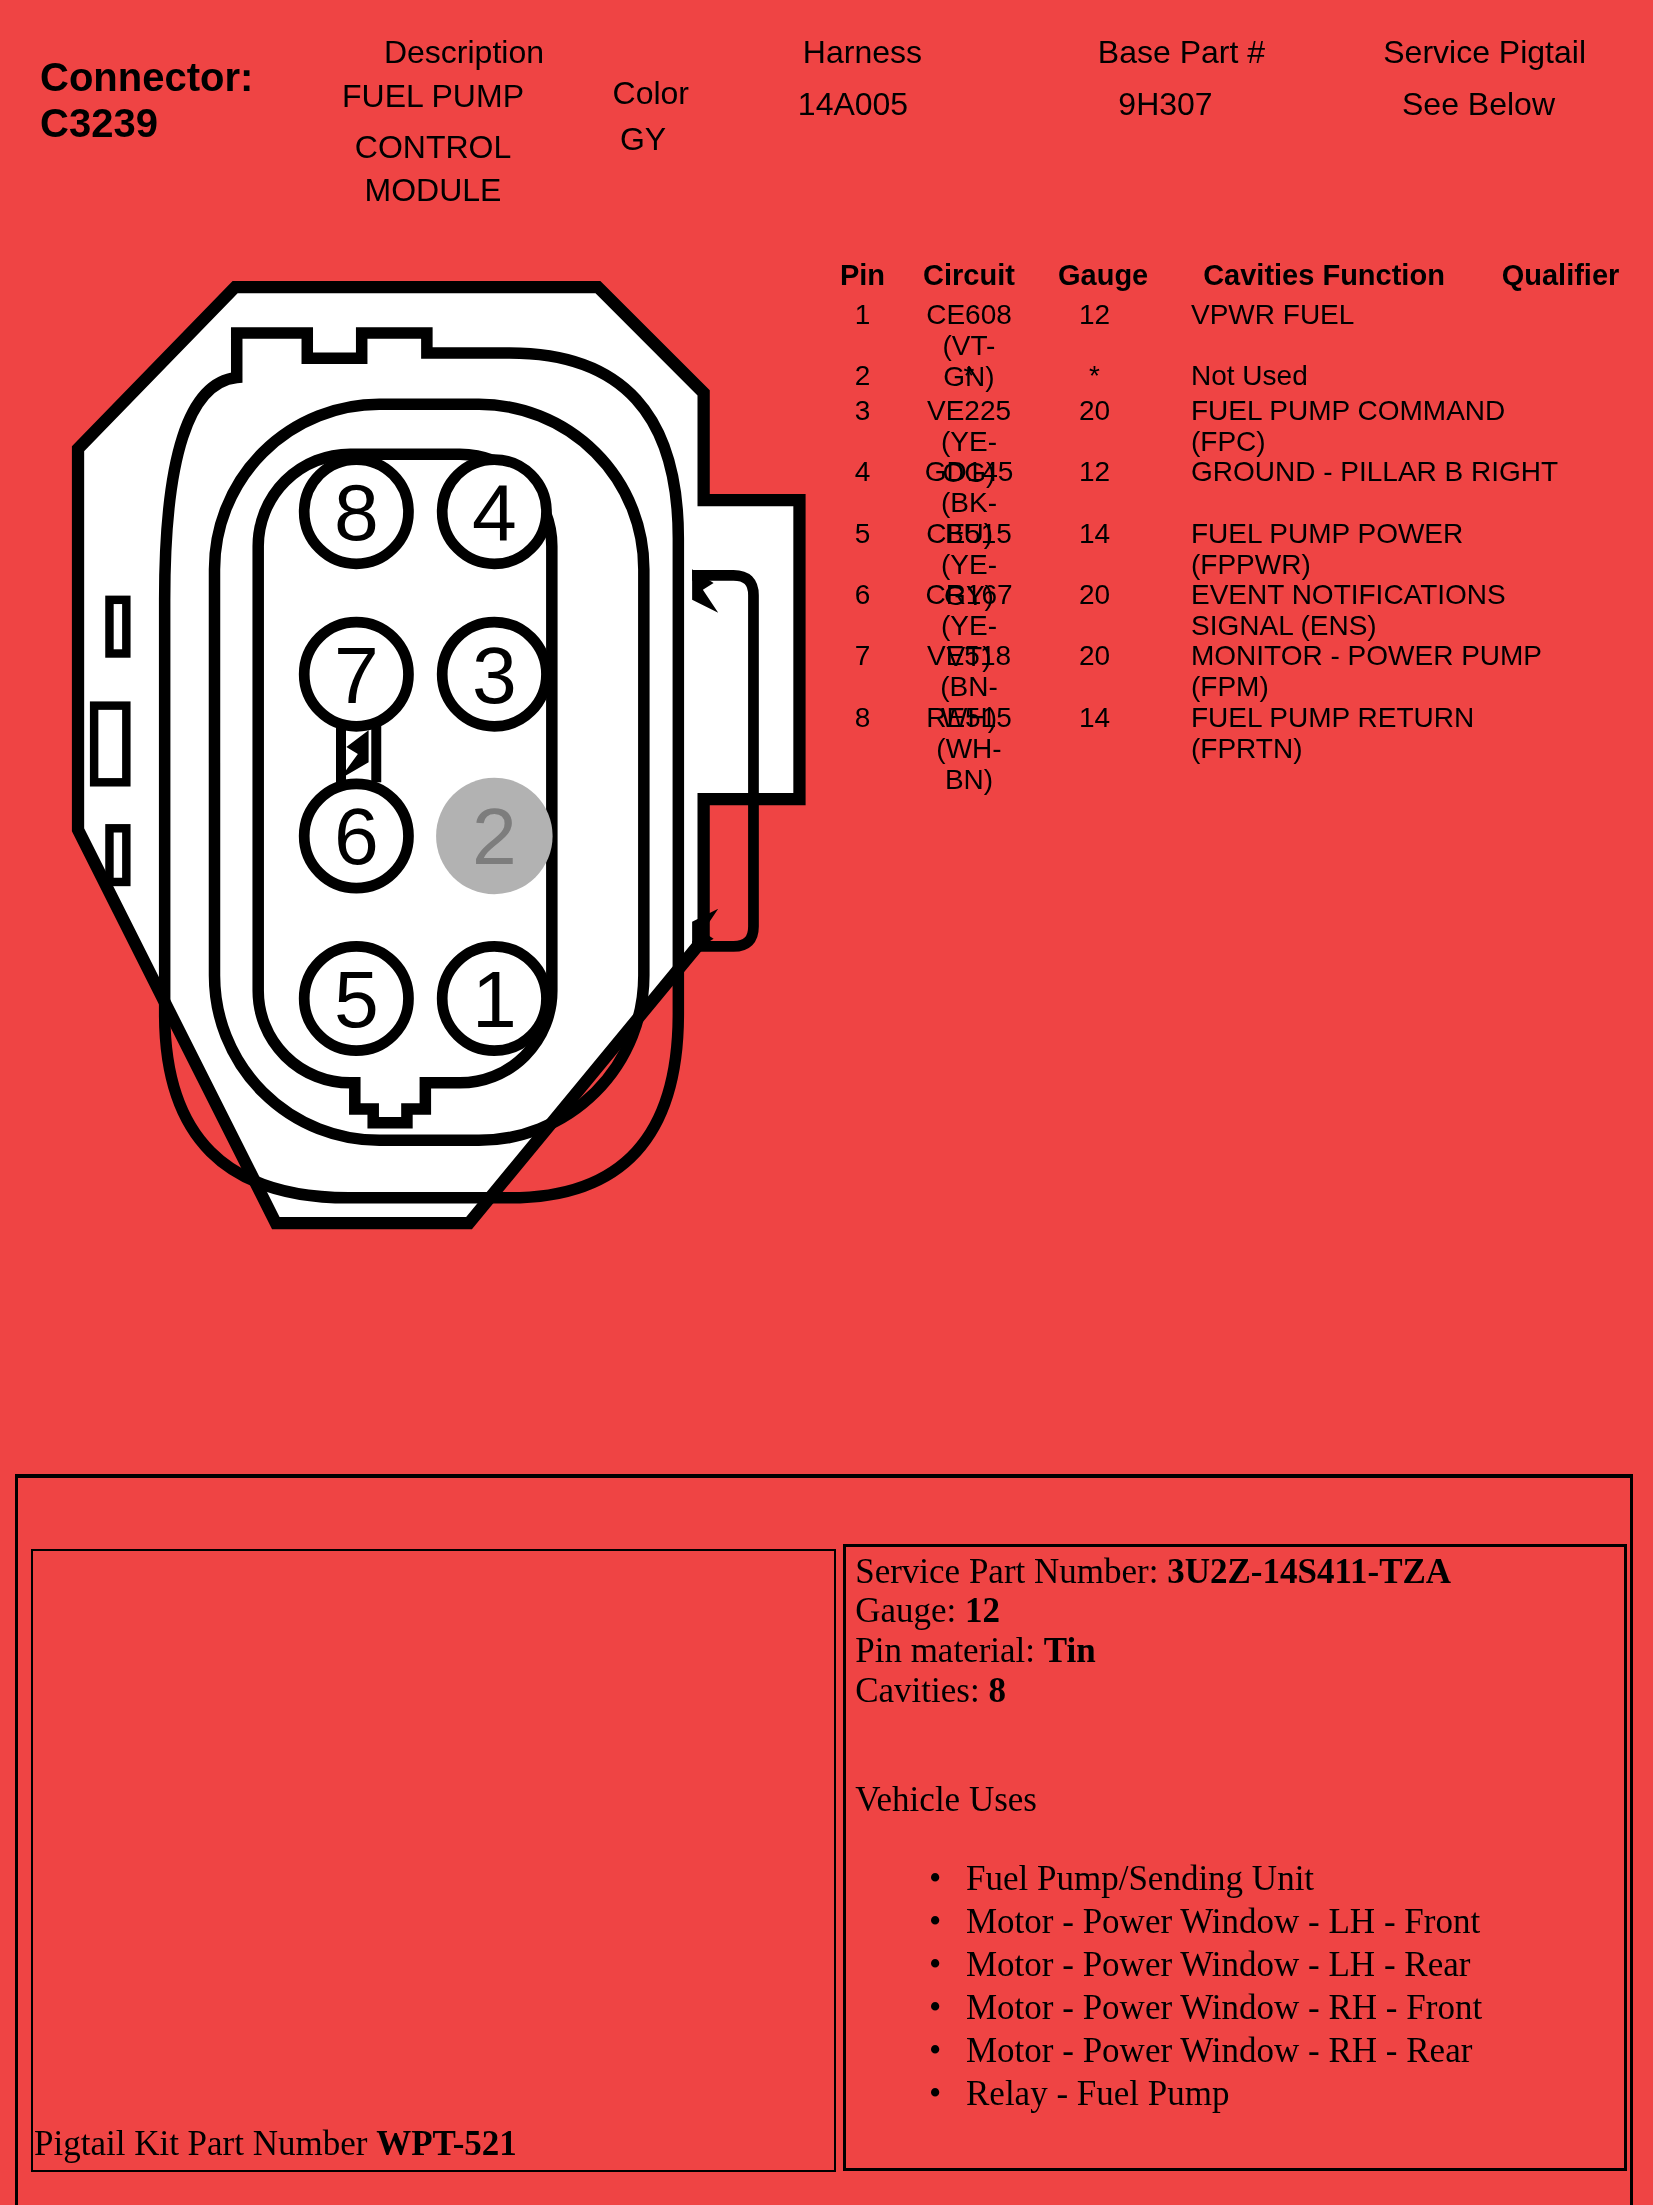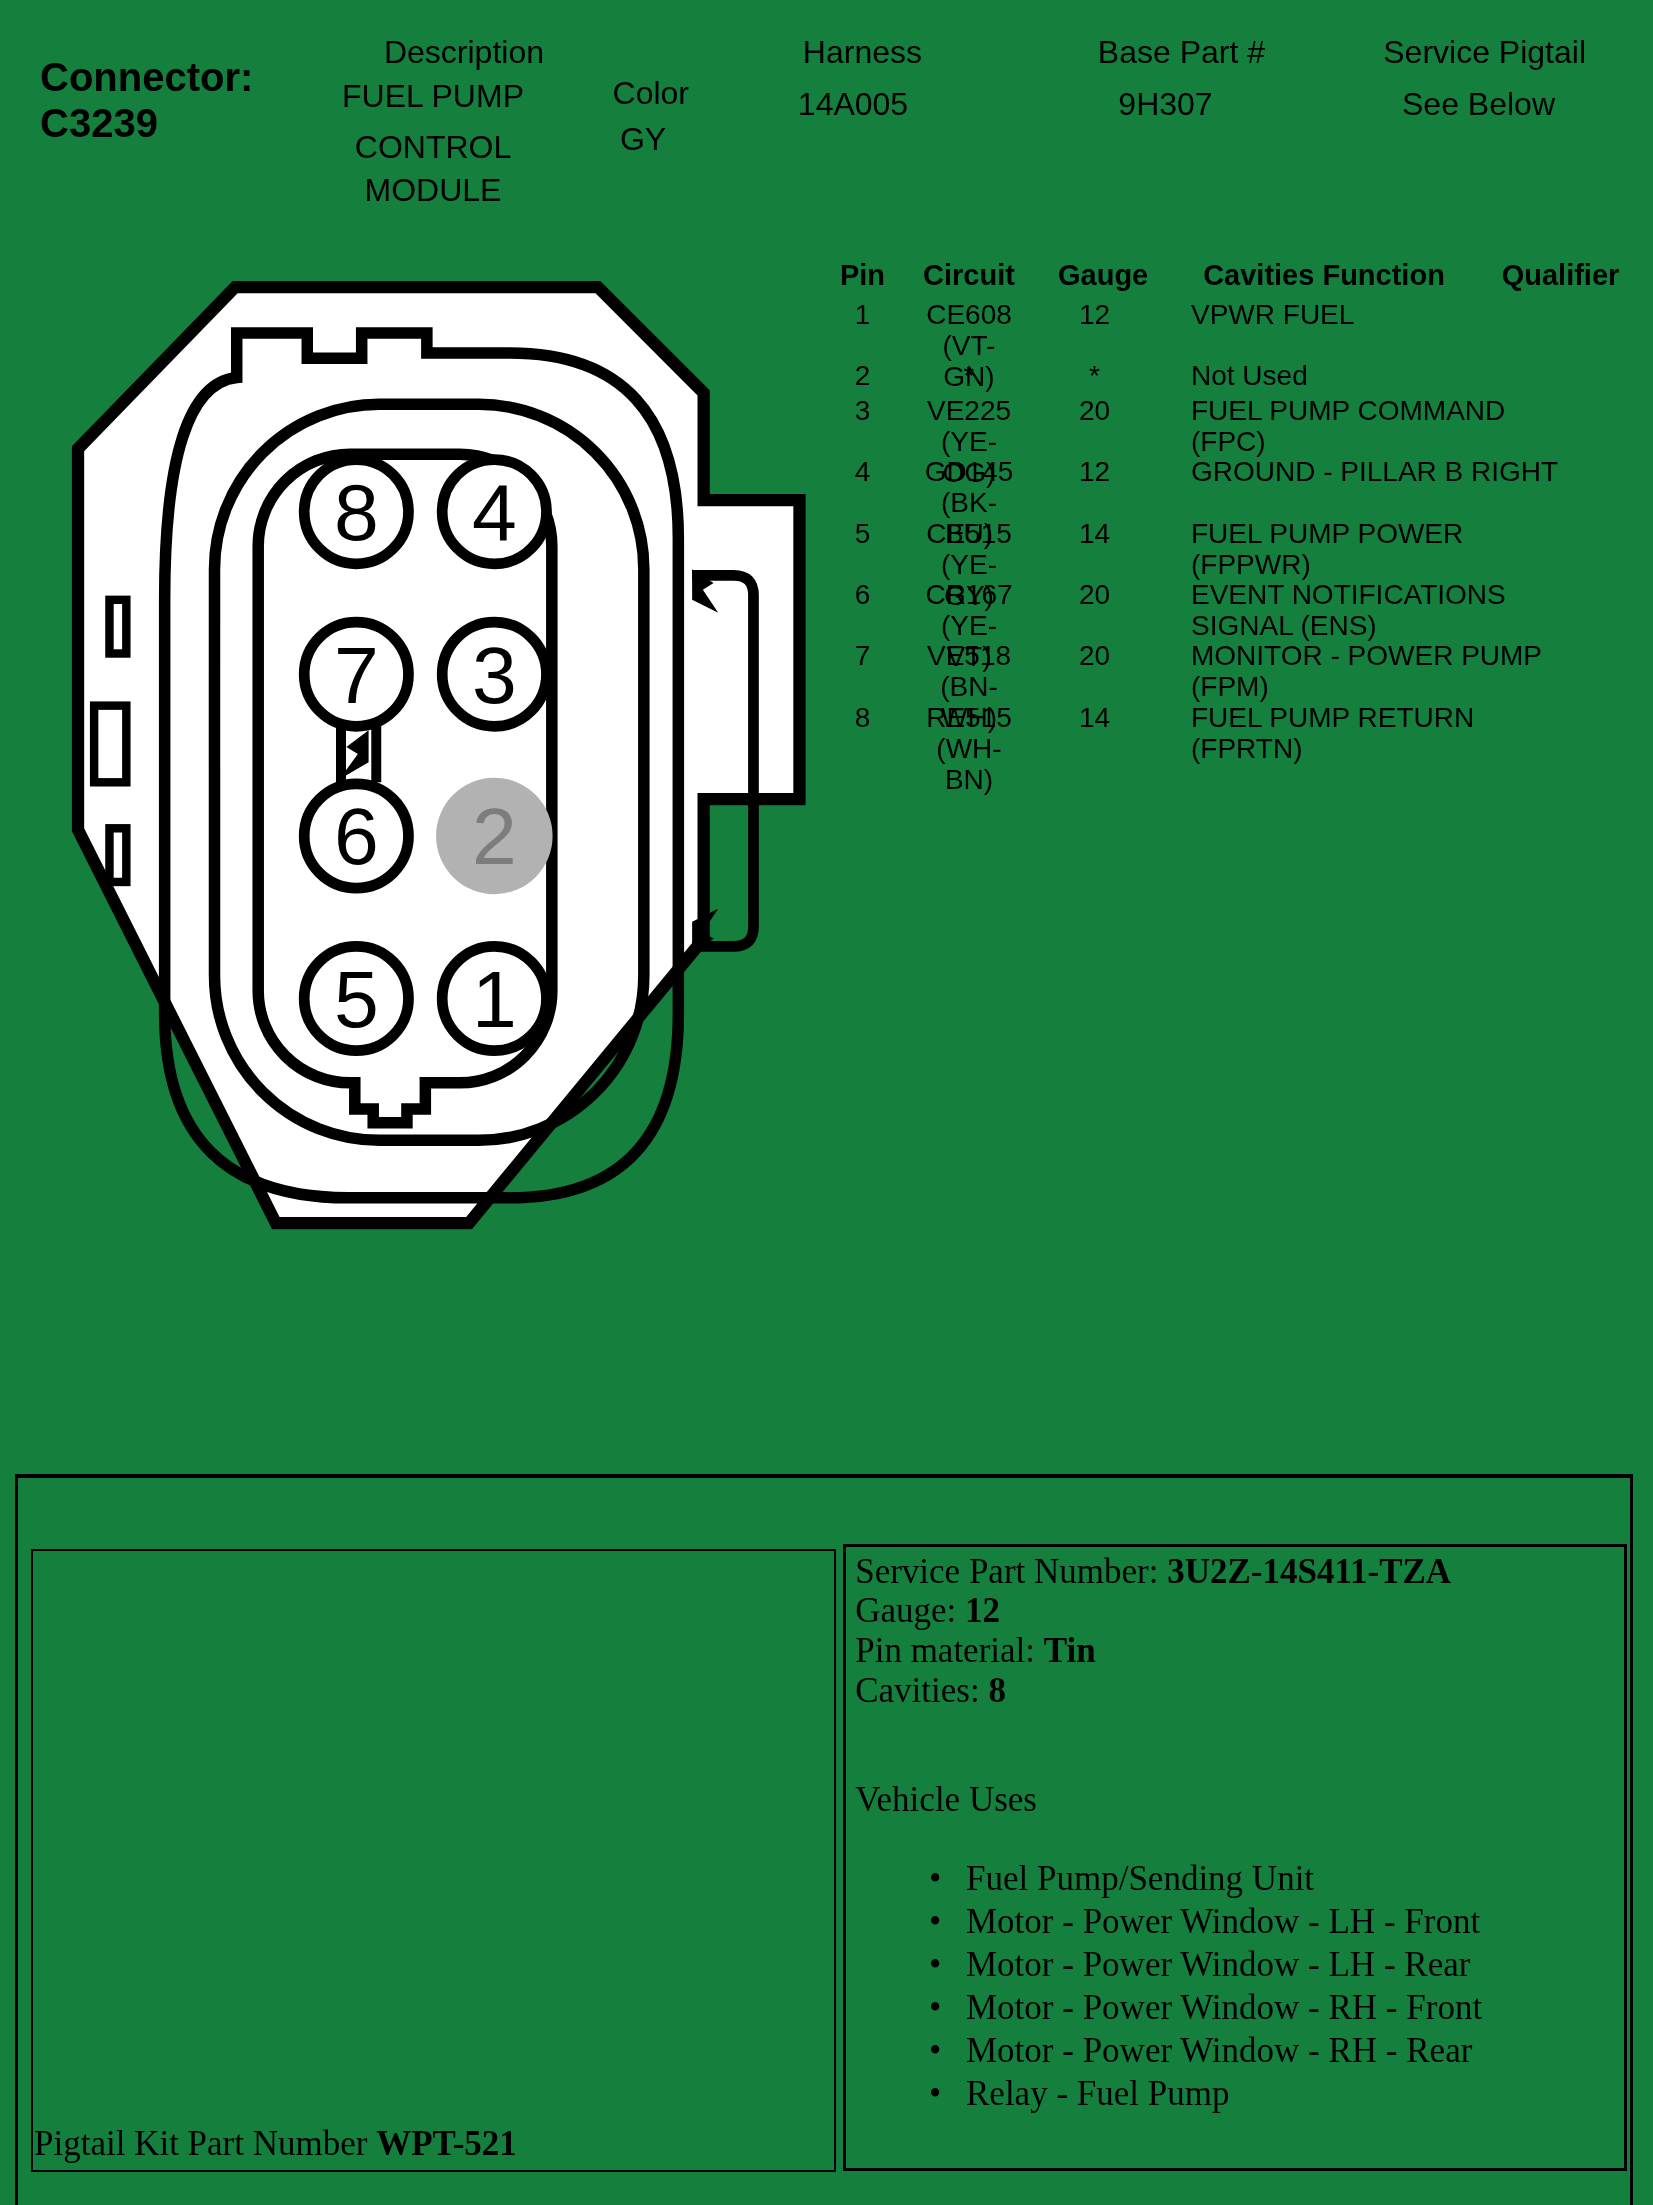--- a/index.html
+++ b/index.html
@@ -1,19 +1,19 @@
 <!DOCTYPE html>
 <html style="font-size:12.3px"><head>
 <meta charset="utf-8">
 <style>
   * { margin:0; padding:0; box-sizing:border-box; }
   html,body { background:#ffffff; }
   #page {
     position:relative; width:1653px; height:2205px;
-    background:#15803d; overflow:hidden;
+    background:#ef4444; overflow:hidden;
     font-family:"Liberation Sans", sans-serif; color:#000;
   }
   
   #connector-id { position:absolute; left:40px; top:54px; font-size:40px; font-weight:bold; line-height:46px; }
   .hcol { position:absolute; text-align:center; }
   .hlabel { position:absolute; width:100%; font-size:32px; font-weight:normal;text-align:right; }
   .hval { position:absolute; width:100%; font-size:32px; }
   #col-desc { left:322px; width:222px; }
   #col-desc .hlabel { top:34px; }
   #col-desc .v1 { top:78px; } #col-desc .v2 { top:129px; } #col-desc .v3 { top:172px; }

